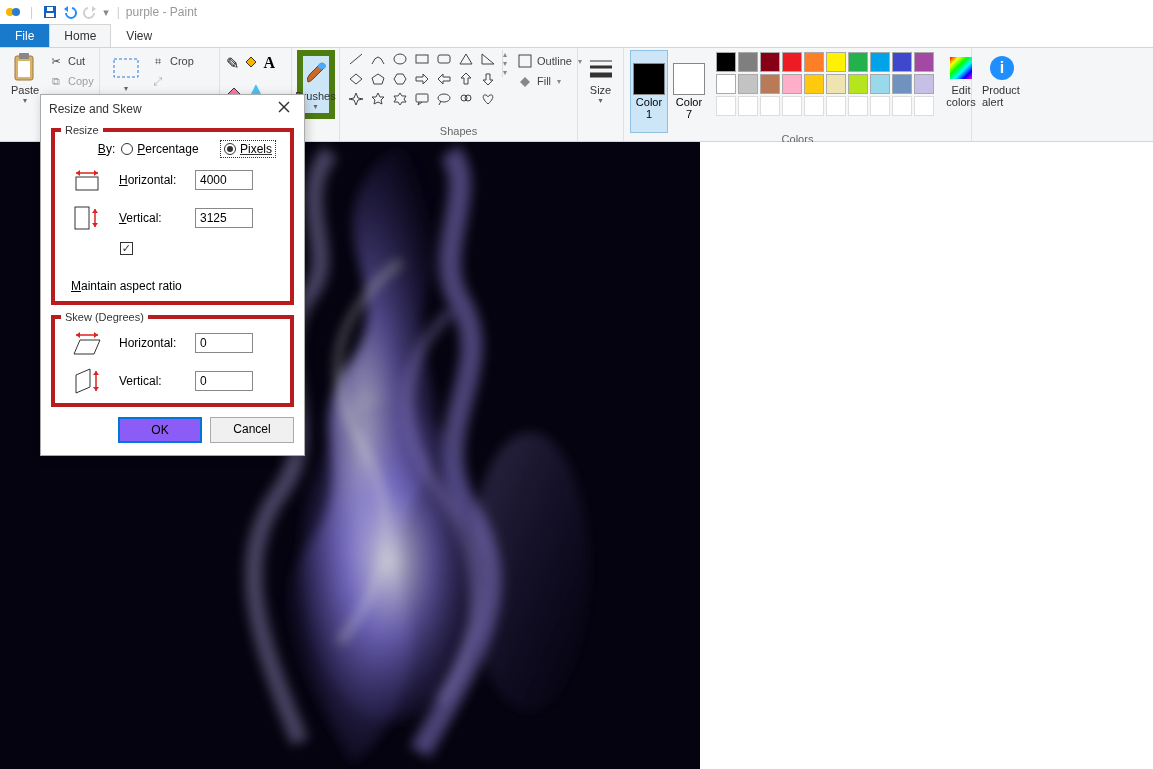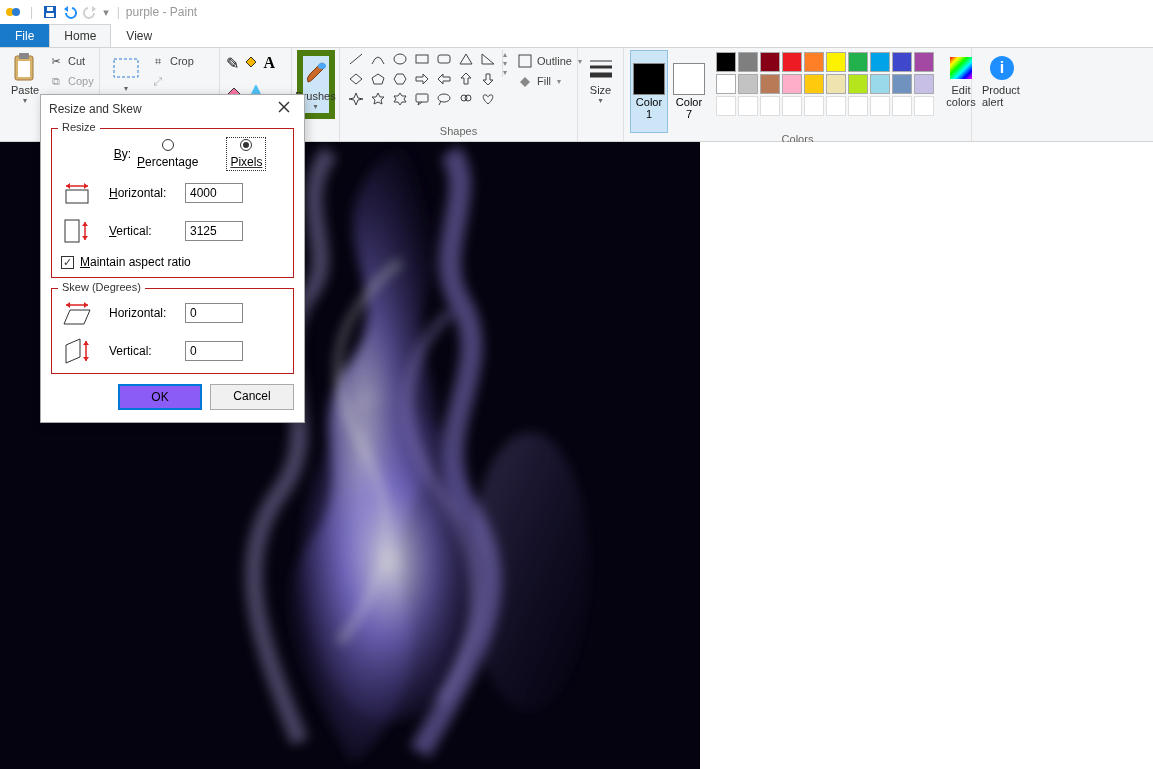--- a/index.html
+++ b/index.html
@@ -46,32 +46,32 @@
 
 .canvas-area { position: absolute; top: 142px; left: 0; right: 0; bottom: 0; background: #fff; }
 .canvas-bg { position: absolute; left: 0; top: 0; width: 700px; height: 627px; background: #05030f; overflow:hidden;}
 
 
 .dialog { position: absolute; left: 40px; top: 94px; width: 265px; background: #fff; border: 1px solid #aaa; box-shadow: 2px 2px 10px rgba(0,0,0,.2); font-size: 12px; z-index: 10; }
 .dialog-titlebar { display: flex; justify-content: space-between; align-items: center; padding: 6px 8px; }
 .dialog-title { color: #333; }
 .dialog-close { cursor: pointer; width:24px; text-align:center; }
 .dialog-body { padding: 6px 10px 12px; }
-.group-box { border: 1px solid #b91c1c; padding: 10px 9px 8px; margin-bottom: 10px; position: relative; }
+.group-box { border: 4px solid #b91c1c; padding: 10px 16px 8px; margin-bottom: 10px; position: relative; }
 .group-box-title { position: absolute; top: -8px; left: 6px; background: #fff; padding: 0 4px; font-size: 11px; color: #333; }
 .row { display: flex; align-items: center; margin-bottom: 10px; gap: 6px; }
 .row .label { width: 70px; text-align: right; }
 .row .field-label { width: 70px; text-align: left; margin-left: 10px; }
 .row input[type=text] { width: 58px; padding: 2px 4px; border: 1px solid #888; font-size: 12px; text-align: left; }
 .row .hint-icon { width: 32px; height: 28px; display:flex; align-items:center; justify-content:center; }
-.radio { display: inline-flex; align-items: center; gap: 4px; cursor:pointer;flex-direction:column;}
+.radio { display: inline-flex; align-items: center; gap: 4px; cursor:pointer;}
 .radio .circle { width: 12px; height: 12px; border: 1px solid #333; border-radius: 50%; display:flex; align-items:center; justify-content:center; }
 .radio.checked .dot { width: 6px; height: 6px; background: #333; border-radius: 50%; }
 .radio.checked.boxed { outline:1px dotted #333; outline-offset:1px; padding:0 2px;}
-.checkbox { display:inline-flex; align-items:center; gap:6px; cursor:pointer;}
+.checkbox { display:inline-flex; align-items:center; gap:24px; cursor:pointer;flex-direction:column;}
 .checkbox .box{ width:13px;height:13px;border:1px solid #333; display:flex;align-items:center;justify-content:center;}
 .checkbox.checked .box::after{content:'✓'; font-size:11px; line-height:1; color:#333;}
 .dialog-buttons { display: flex; justify-content: flex-end; gap: 8px; }
 .dlg-btn { width: 84px; padding: 4px 0; text-align: center; border: 1px solid #aaa; background: #f0f0f0; cursor: pointer; font-size: 12px; }
 .dlg-btn.primary { background: #8b5cf6; border: 2px solid #0078d7; }
 
 .underline-first::first-letter { text-decoration: underline; }
 </style>
 </head>
 <body>

